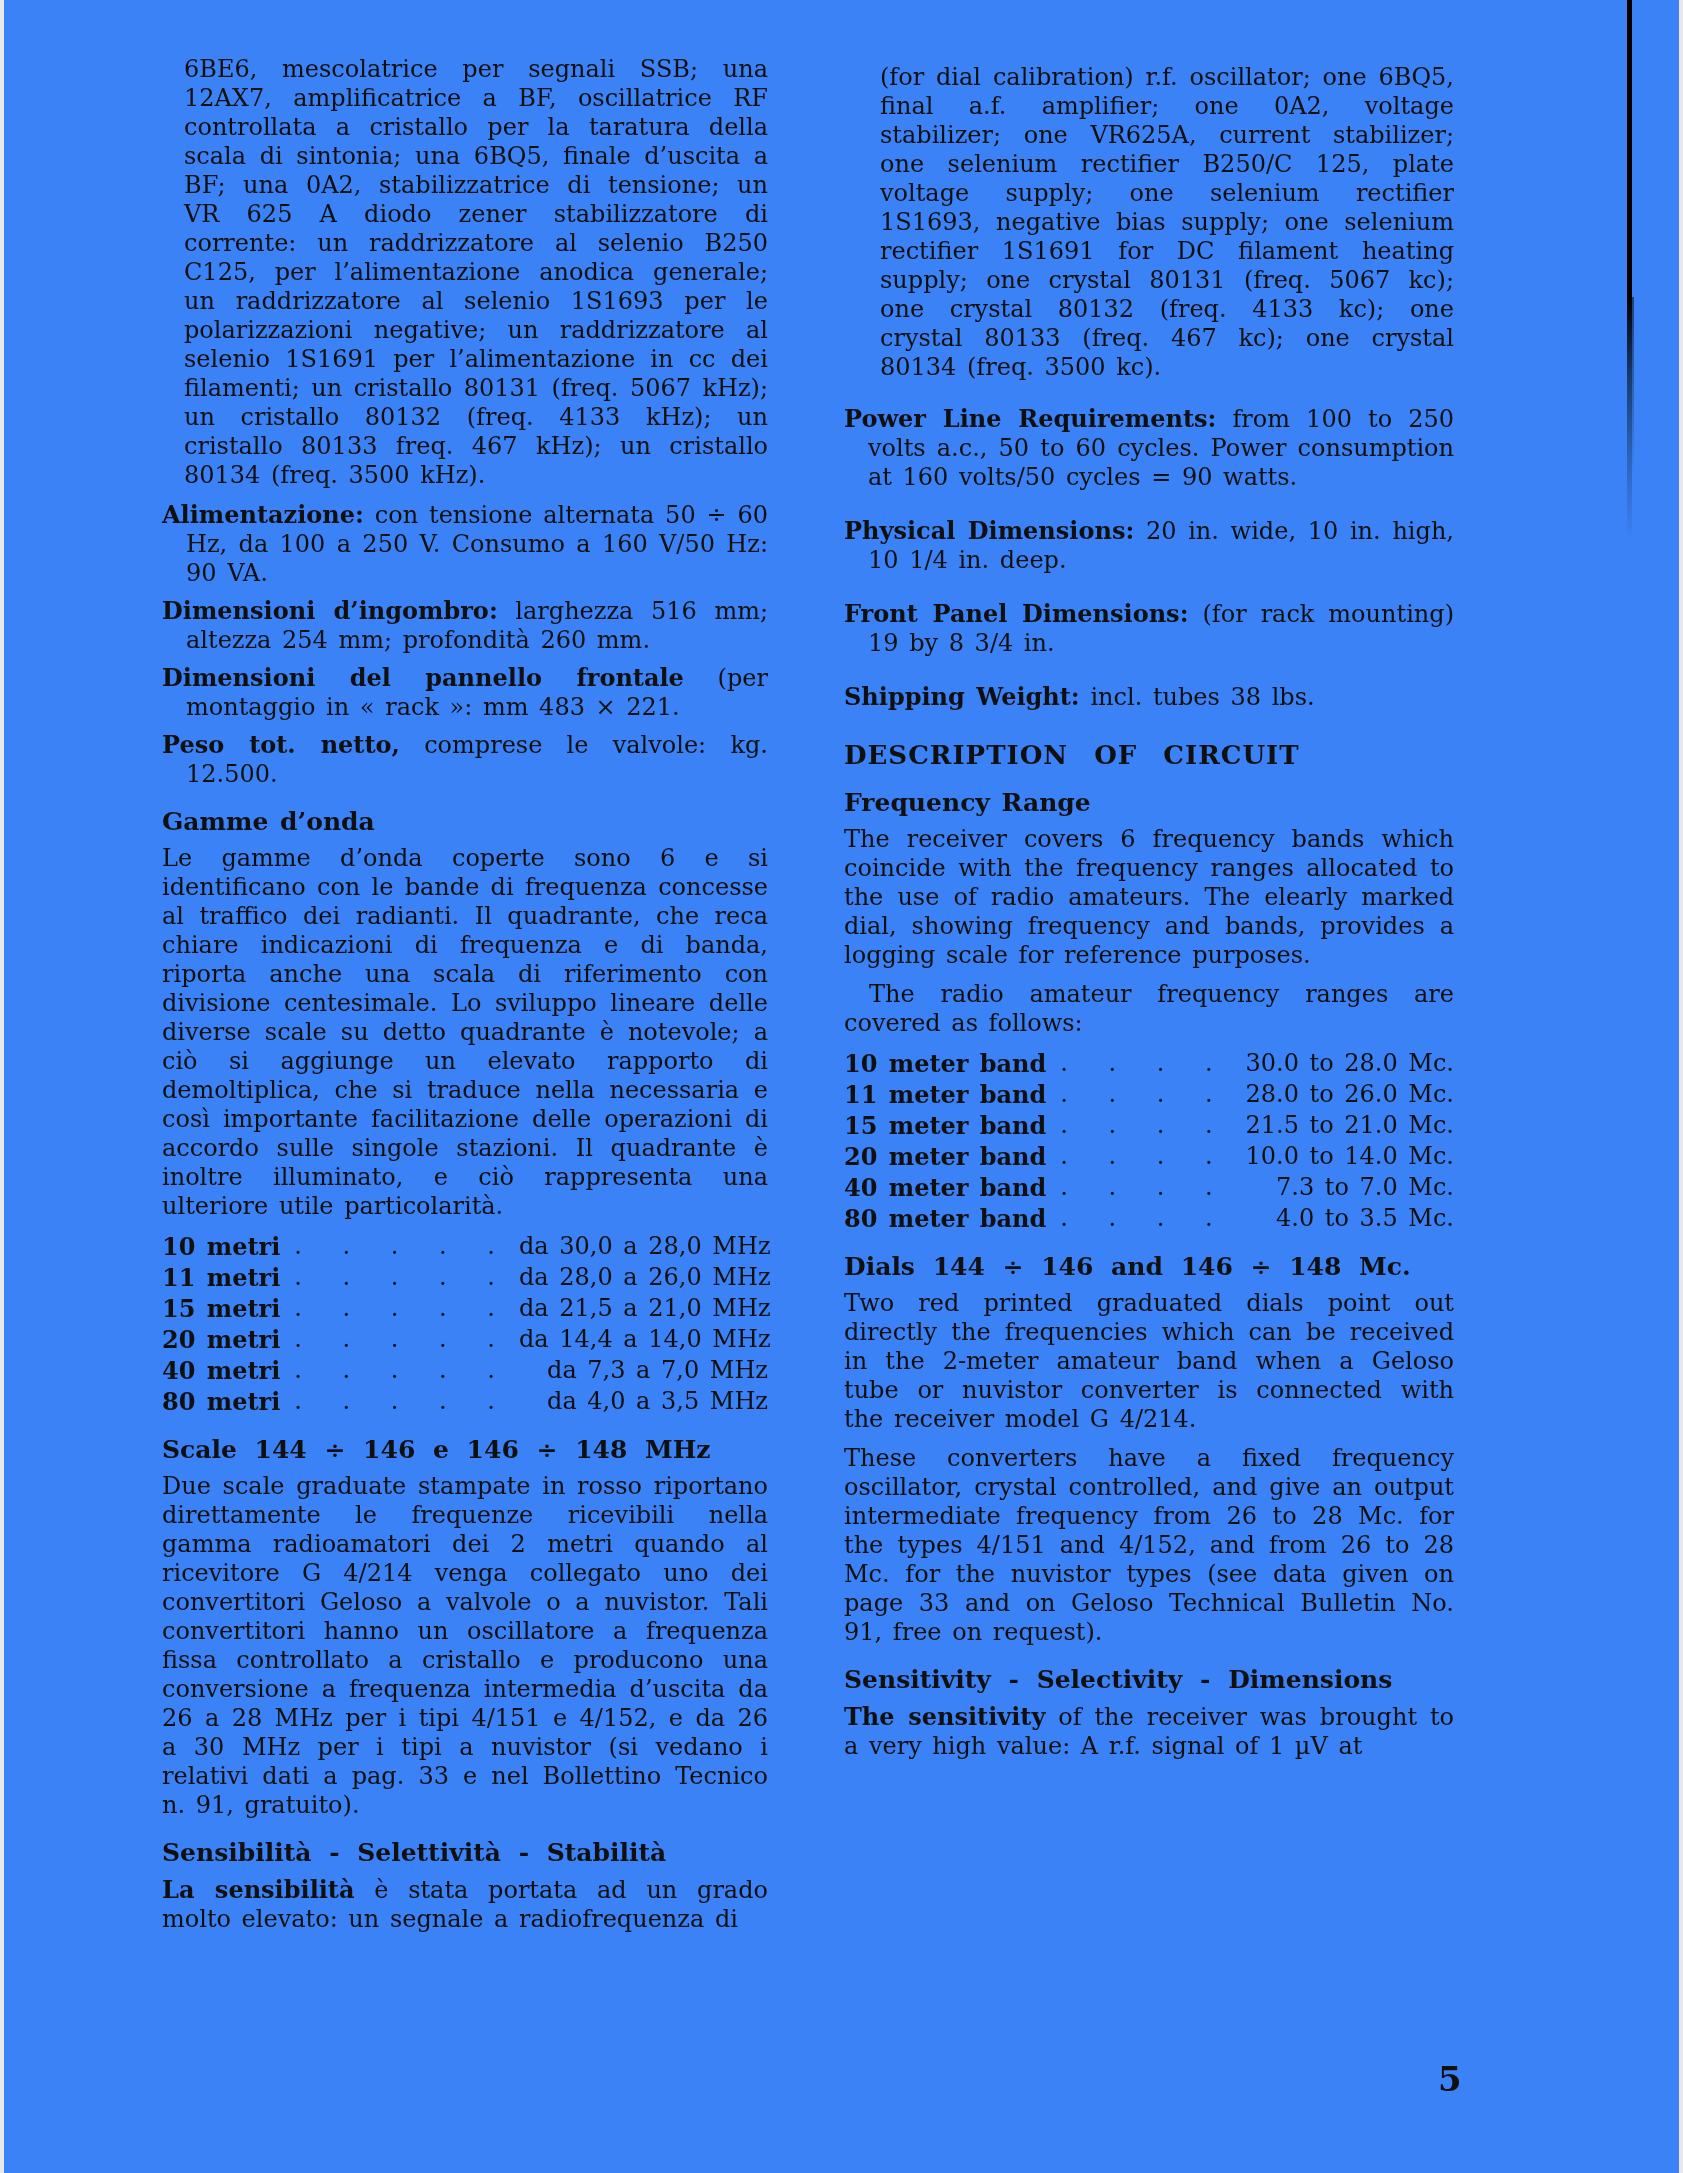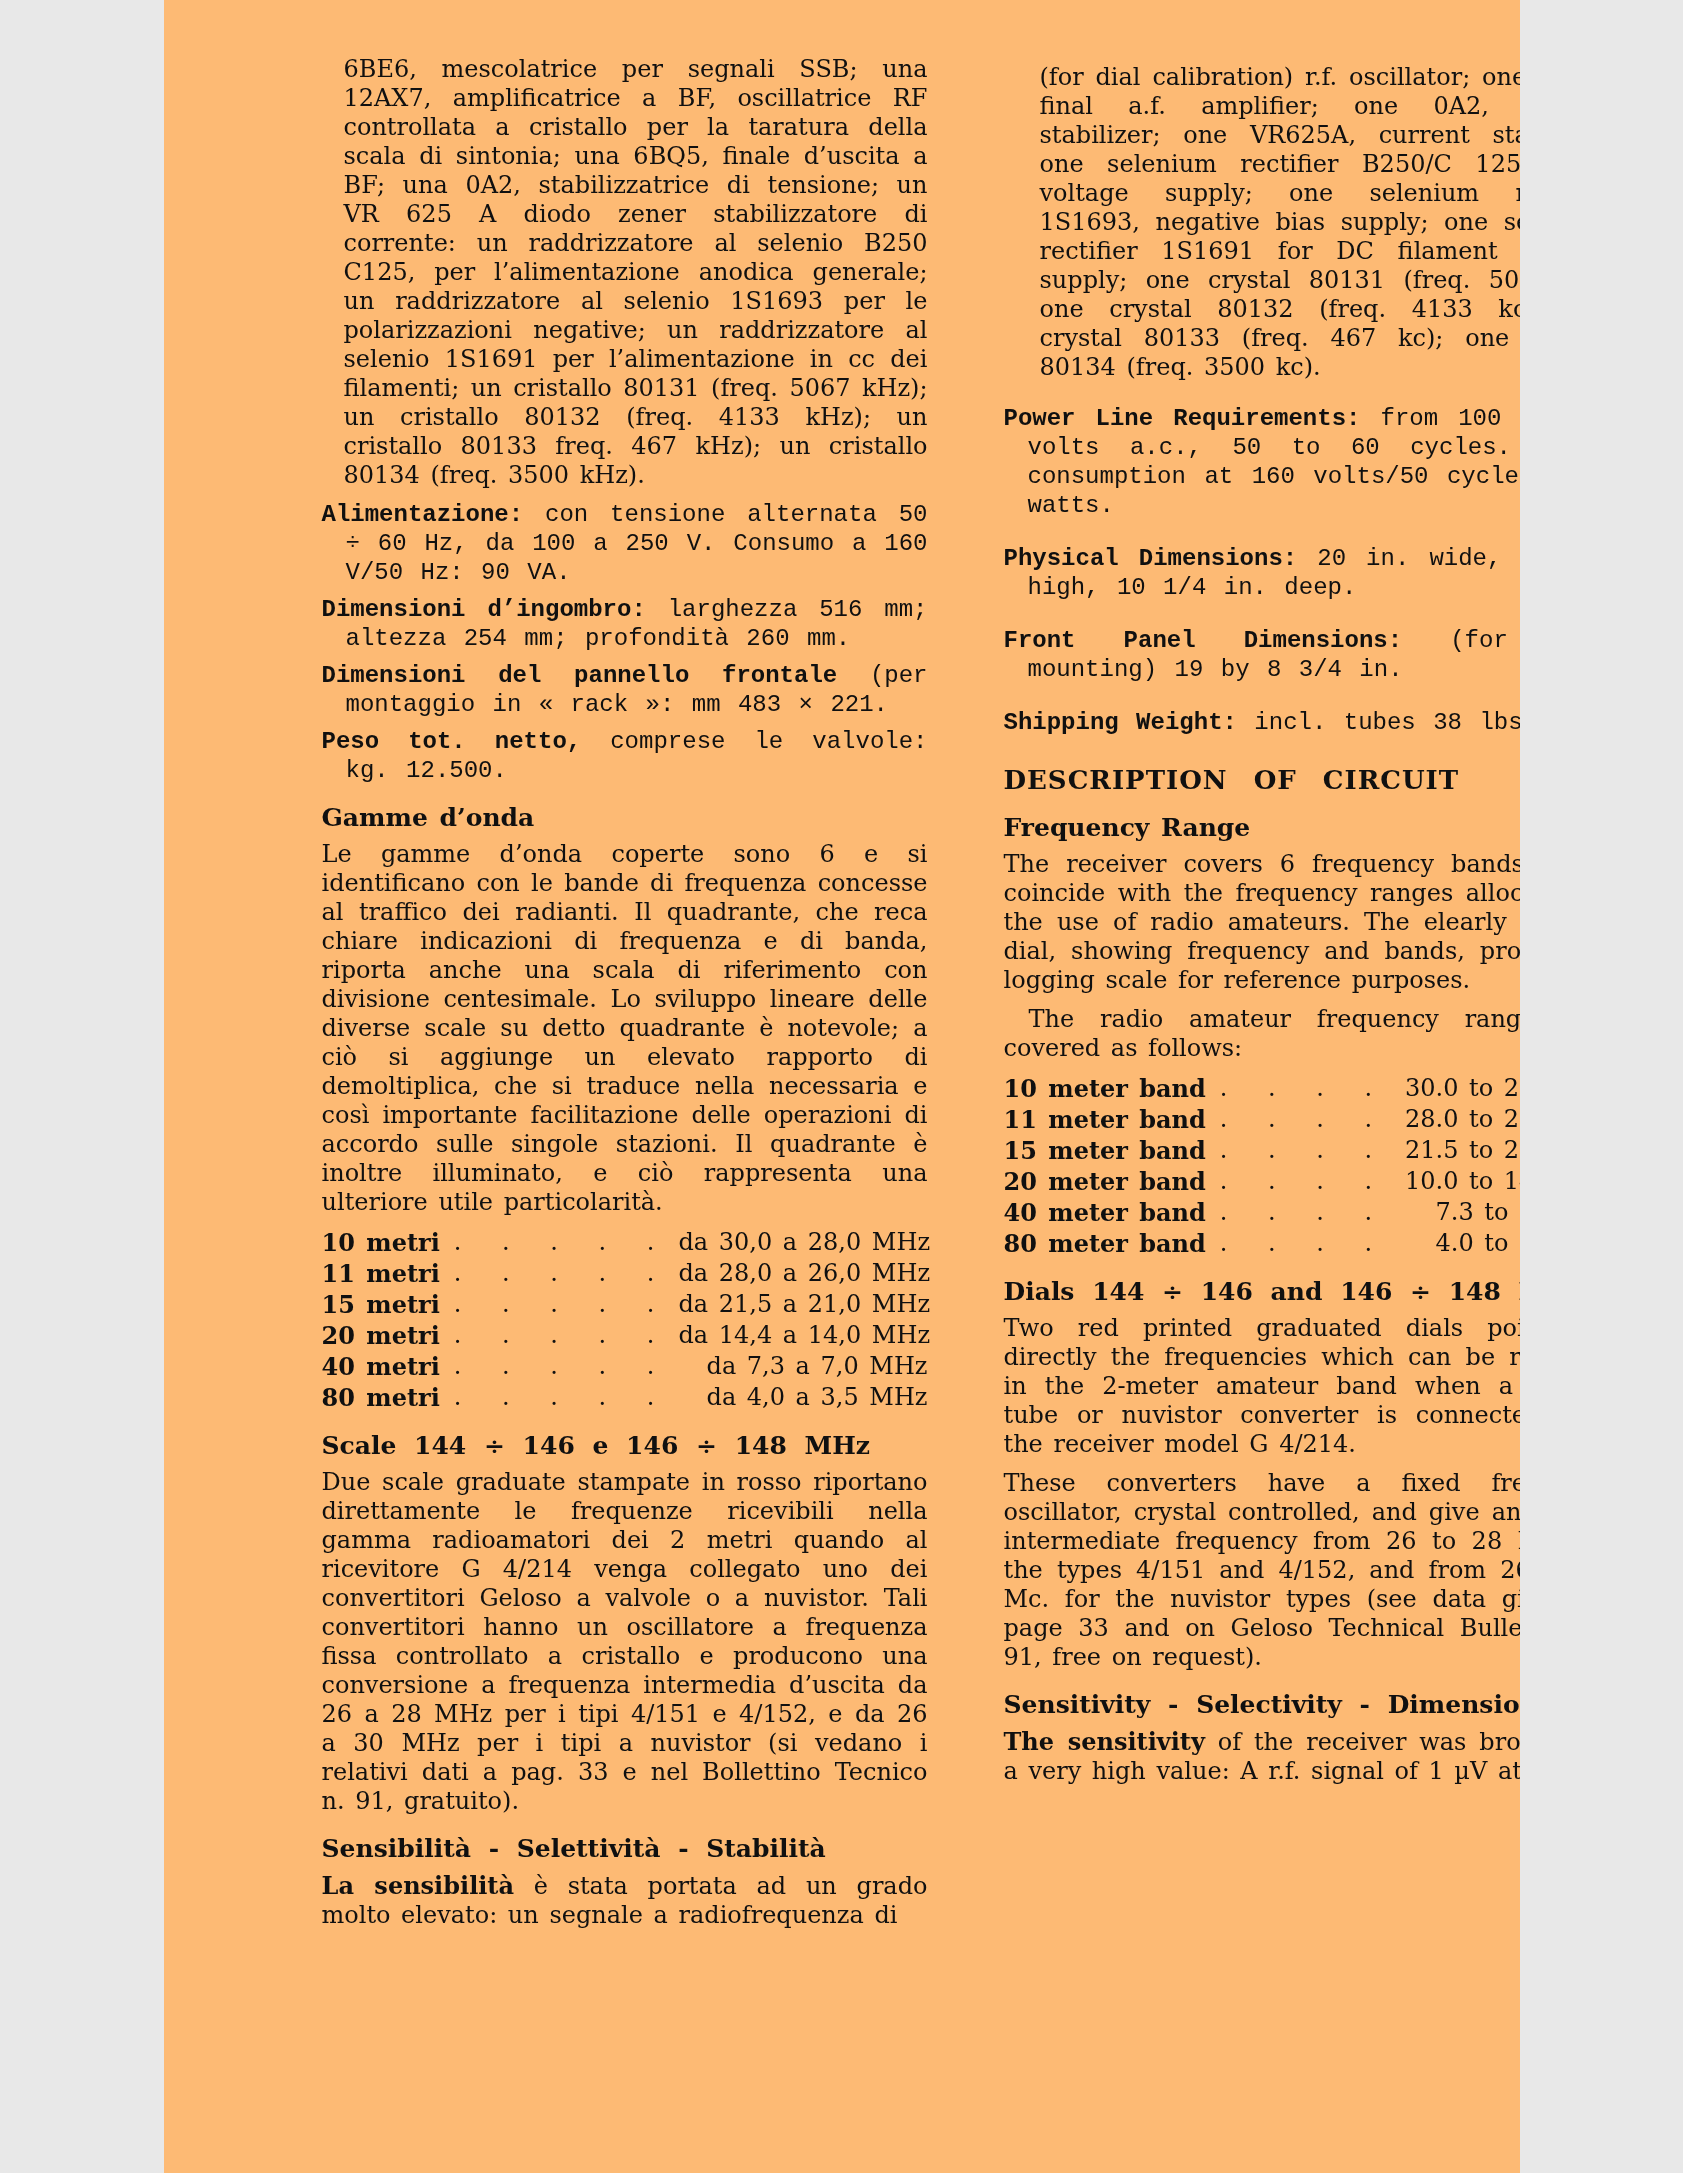--- a/index.html
+++ b/index.html
@@ -1,27 +1,27 @@
 <!DOCTYPE html>
 <html lang="it"><head>
 <meta charset="utf-8">
 <style>
   html,body{margin:0;padding:0;background:#e8e8e8;}
   .page{
-    position:relative;width:1356px;height:2173px;margin:0 auto;
-    background:#fdba74;overflow:hidden;color:#101010;
+    position:relative;width:1675px;height:2173px;margin:0 auto;
+    background:#3b82f6;overflow:hidden;color:#101010;
     font-family:"DejaVu Serif", serif;
   }
   .col{position:absolute;font-size:24px;line-height:29px;text-align:justify;word-spacing:3px;}
   .col-left{left:158px;top:55px;width:606px;}
   .col-right{left:840px;top:63px;width:610px;}
 
   p{margin:0 0 10px 0;}
   .indent{margin-left:22px;}
-  .spec{padding-left:24px;text-indent:-24px;margin:8px 0 8px 0;font-family:Liberation Mono, monospace;}
+  .spec{padding-left:24px;text-indent:-24px;margin:8px 0 8px 0;}
   .col-right .spec{margin-bottom:24px;}
   .col-right .indent{margin-bottom:22px;margin-left:36px;}
   .lead-bold{font-weight:bold;}
 
   h2.section-title{
     font-weight:bold;font-size:26px;line-height:30px;
     word-spacing:16px;letter-spacing:1px;margin:28px 0 18px 0;
   }
   h3.sub-title{font-weight:bold;font-size:25px;line-height:29px;margin:18px 0 8px 0;text-align:left;}
   .spread{word-spacing:9px;}

